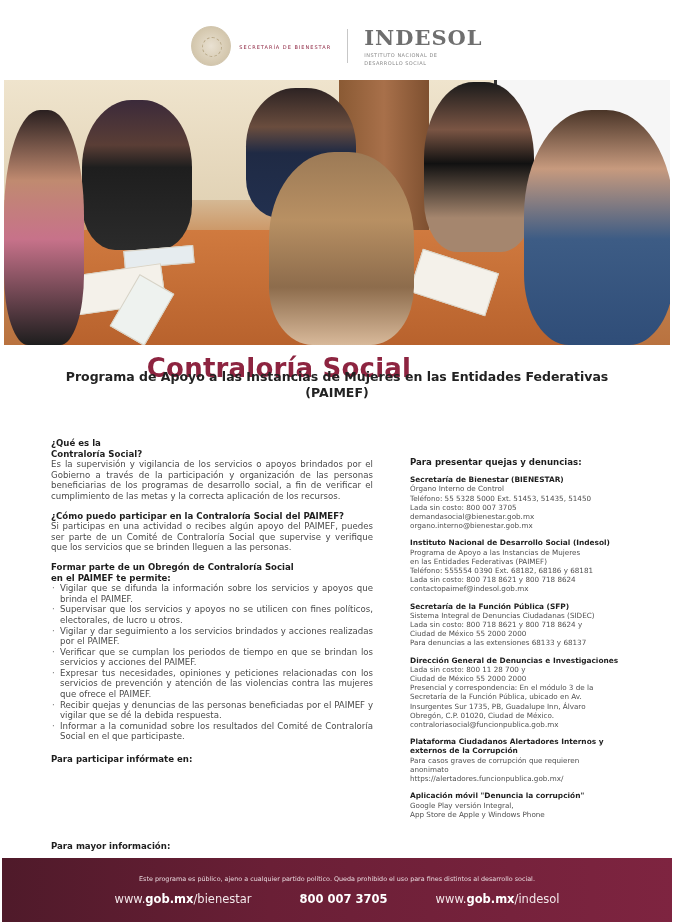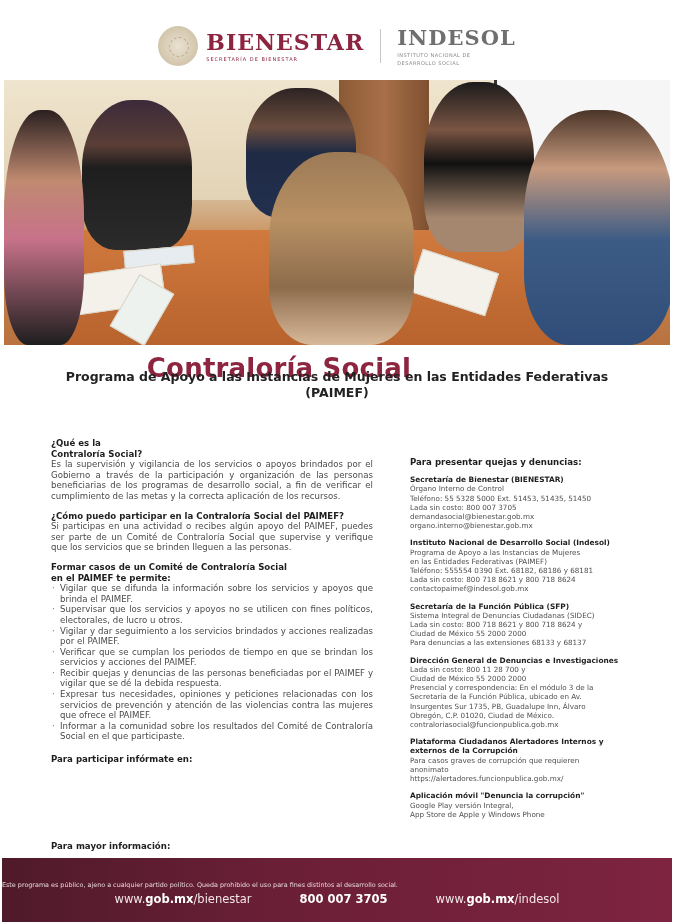--- a/index.html
+++ b/index.html
@@ -51,33 +51,32 @@
   ul.bullets { list-style: none; }
   ul.bullets li { position: relative; padding-left: 9px; text-align: justify; }
   ul.bullets li::before { content: "·"; position: absolute; left: 1px; top: 0; color: #777; }
   .col-right .main-h { font-size: 8.6px; font-weight: bold; color: #1e1e1e; margin-bottom: 8px; }
   .col-right .org { margin-bottom: 8px; }
   .col-right .org .h { font-size: 7.4px; }
   .gap-left { height: 76px; }
 
   
   .footer { position: absolute; left: 2px; top: 858px; width: 670px; height: 64px; background: linear-gradient(90deg,#4f1a2a 0%,#6a1f36 40%,#7e2440 100%); color: #fff; }
-  .footer .disclaimer { position: absolute; top: 23px; left: 0; width: 100%; font-size: 6.4px; color: #e8d8dd; }
+  .footer .disclaimer { position: absolute; top: 17px; left: 0; width: 100%; text-align: center; font-size: 6.4px; color: #e8d8dd; }
   .footer .links { position: absolute; top: 34px; left: 0; width: 100%; display: flex; justify-content: center; align-items: flex-start; font-size: 11.5px; }
   .footer .link { color: #f3e7ea; }
   .footer .link b { color: #fff; }
   .footer .phone { font-weight: bold; color: #fff; margin: 0 48px; font-size: 11.5px; }
 </style>
 </head>
 <body>
 
 <div class="header">
   <div class="seal"></div>
   <div class="brand-block">
-    <div class="brand-bienestar">BIENESTAR</div>
     <div class="brand-sub">SECRETARÍA DE BIENESTAR</div>
   </div>
   <div class="divider-v"></div>
   <div class="brand-block">
     <div class="brand-indesol">INDESOL</div>
     <div class="brand-indesol-sub">INSTITUTO NACIONAL DE</div>
     <div class="brand-indesol-sub">DESARROLLO SOCIAL</div>
   </div>
 </div>
 
@@ -108,29 +107,29 @@
   <div class="sec">
     <div class="h">¿Qué es la</div>
     <div class="h">Contraloría Social?</div>
     <p>Es la supervisión y vigilancia de los servicios o apoyos brindados por el Gobierno a través de la participación y organización de las personas beneficiarias de los programas de desarrollo social, a fin de verificar el cumplimiento de las metas y la correcta aplicación de los recursos.</p>
   </div>
   <div class="sec">
     <div class="h">¿Cómo puedo participar en la Contraloría Social del PAIMEF?</div>
     <p>Si participas en una actividad o recibes algún apoyo del PAIMEF, puedes ser parte de un Comité de Contraloría Social que supervise y verifique que los servicios que se brinden lleguen a las personas.</p>
   </div>
   <div class="sec">
-    <div class="h">Formar casos de un Comité de Contraloría Social</div>
+    <div class="h">Formar parte de un Obregón de Contraloría Social</div>
     <div class="h">en el PAIMEF te permite:</div>
     <ul class="bullets">
       <li>Vigilar que se difunda la información sobre los servicios y apoyos que brinda el PAIMEF.</li>
       <li>Supervisar que los servicios y apoyos no se utilicen con fines políticos, electorales, de lucro u otros.</li>
       <li>Vigilar y dar seguimiento a los servicios brindados y acciones realizadas por el PAIMEF.</li>
       <li>Verificar que se cumplan los periodos de tiempo en que se brindan los servicios y acciones del PAIMEF.</li>
+      <li>Expresar tus necesidades, opiniones y peticiones relacionadas con los servicios de prevención y atención de las violencias contra las mujeres que ofrece el PAIMEF.</li>
       <li>Recibir quejas y denuncias de las personas beneficiadas por el PAIMEF y vigilar que se dé la debida respuesta.</li>
-      <li>Expresar tus necesidades, opiniones y peticiones relacionadas con los servicios de prevención y atención de las violencias contra las mujeres que ofrece el PAIMEF.</li>
       <li>Informar a la comunidad sobre los resultados del Comité de Contraloría Social en el que participaste.</li>
     </ul>
   </div>
   <div class="h" style="margin-top:12px;">Para participar infórmate en:</div>
   <div class="gap-left"></div>
   <div class="h">Para mayor información:</div>
 </div>
 
 <div class="col-right">
   <div class="main-h">Para presentar quejas y denuncias:</div>

